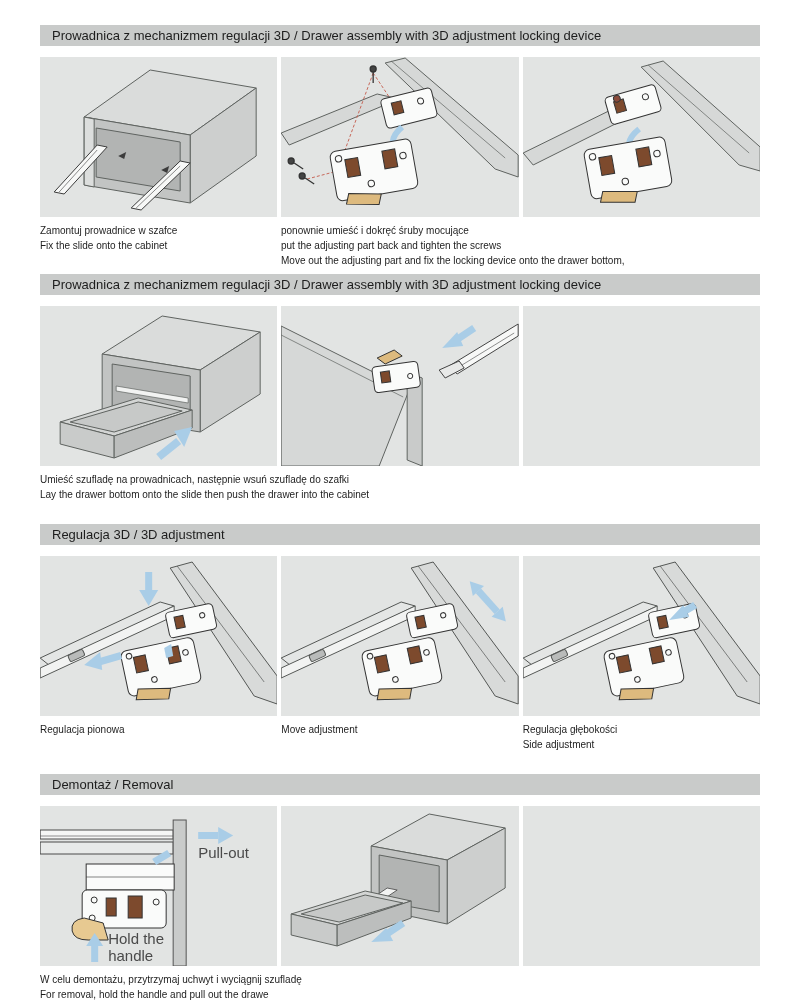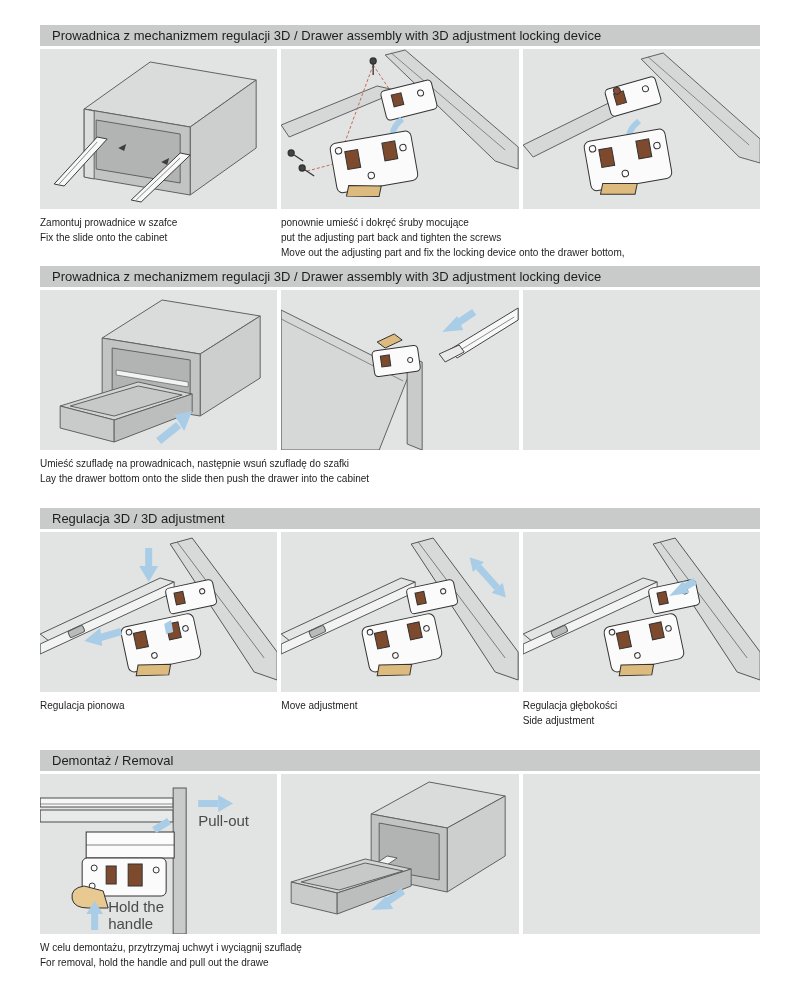--- a/index.html
+++ b/index.html
@@ -1,19 +1,19 @@
 <!DOCTYPE html>
 <html><head>
 <meta charset="utf-8">
 <style>
   html,body{margin:0;padding:0;background:#ffffff;}
   body{width:799px;height:1000px;position:relative;font-family:"Liberation Sans",sans-serif;color:#1d1d1d;}
   .doc{position:absolute;left:40px;top:25px;width:720px;}
   .section{margin-bottom:0;}
-  .section-header{background:#c9cbca;height:21px;line-height:21px;font-size:13px;padding-left:12px;box-sizing:border-box;margin-bottom:3px;color:#1d1d1d;}
+  .section-header{background:#c9cbca;height:21px;line-height:21px;font-size:13px;padding-left:12px;box-sizing:border-box;margin-bottom:11px;color:#1d1d1d;}
   .panel-row{display:grid;grid-template-columns:1fr 1fr 1fr;gap:4px;}
   .panel{background:#e2e4e3;height:160px;overflow:hidden;}
   .panel svg{display:block;width:100%;height:100%;}
   .caption-block{margin-top:6px;margin-bottom:6px;}
   .cap{font-size:10px;line-height:15px;}
   .caption-split{display:grid;grid-template-columns:241px auto;}
   .caption-trio{display:grid;grid-template-columns:1fr 1fr 1fr;gap:4px;}
   .mb-lg{margin-bottom:22px;}
   svg text{font-family:"Liberation Sans",sans-serif;}
   .svg-label{font-size:15px;fill:#4a4a4a;}

